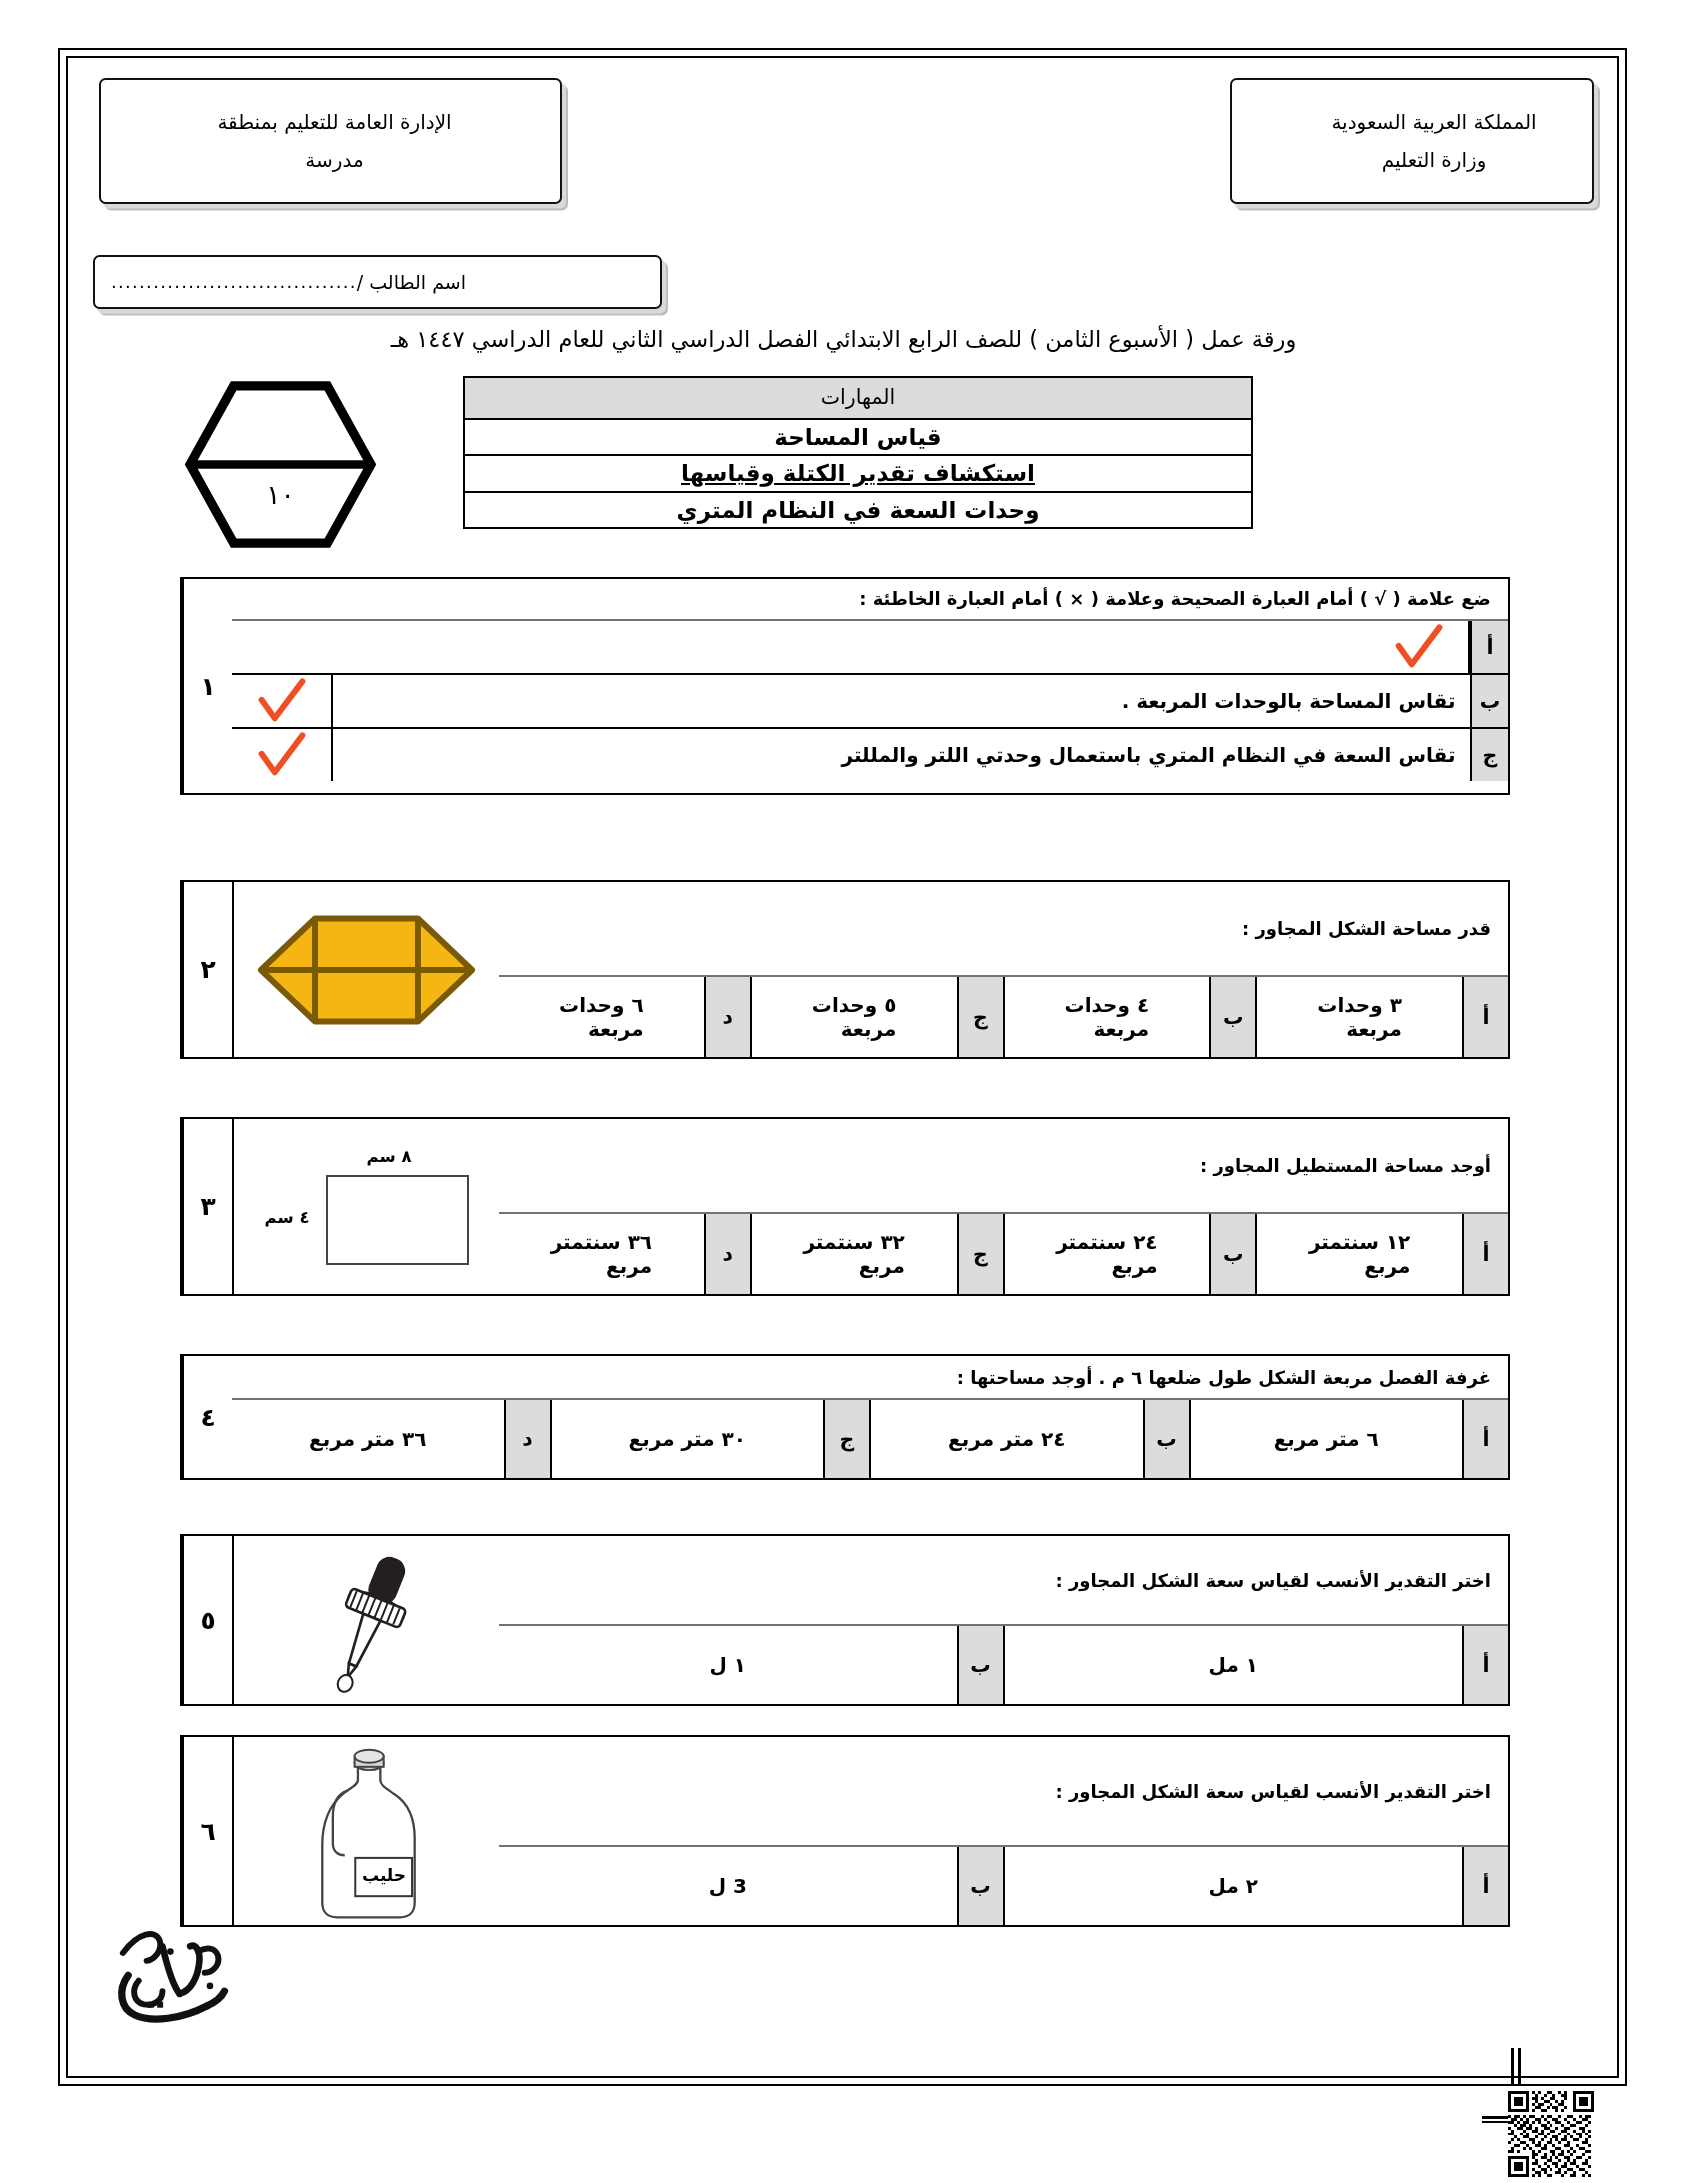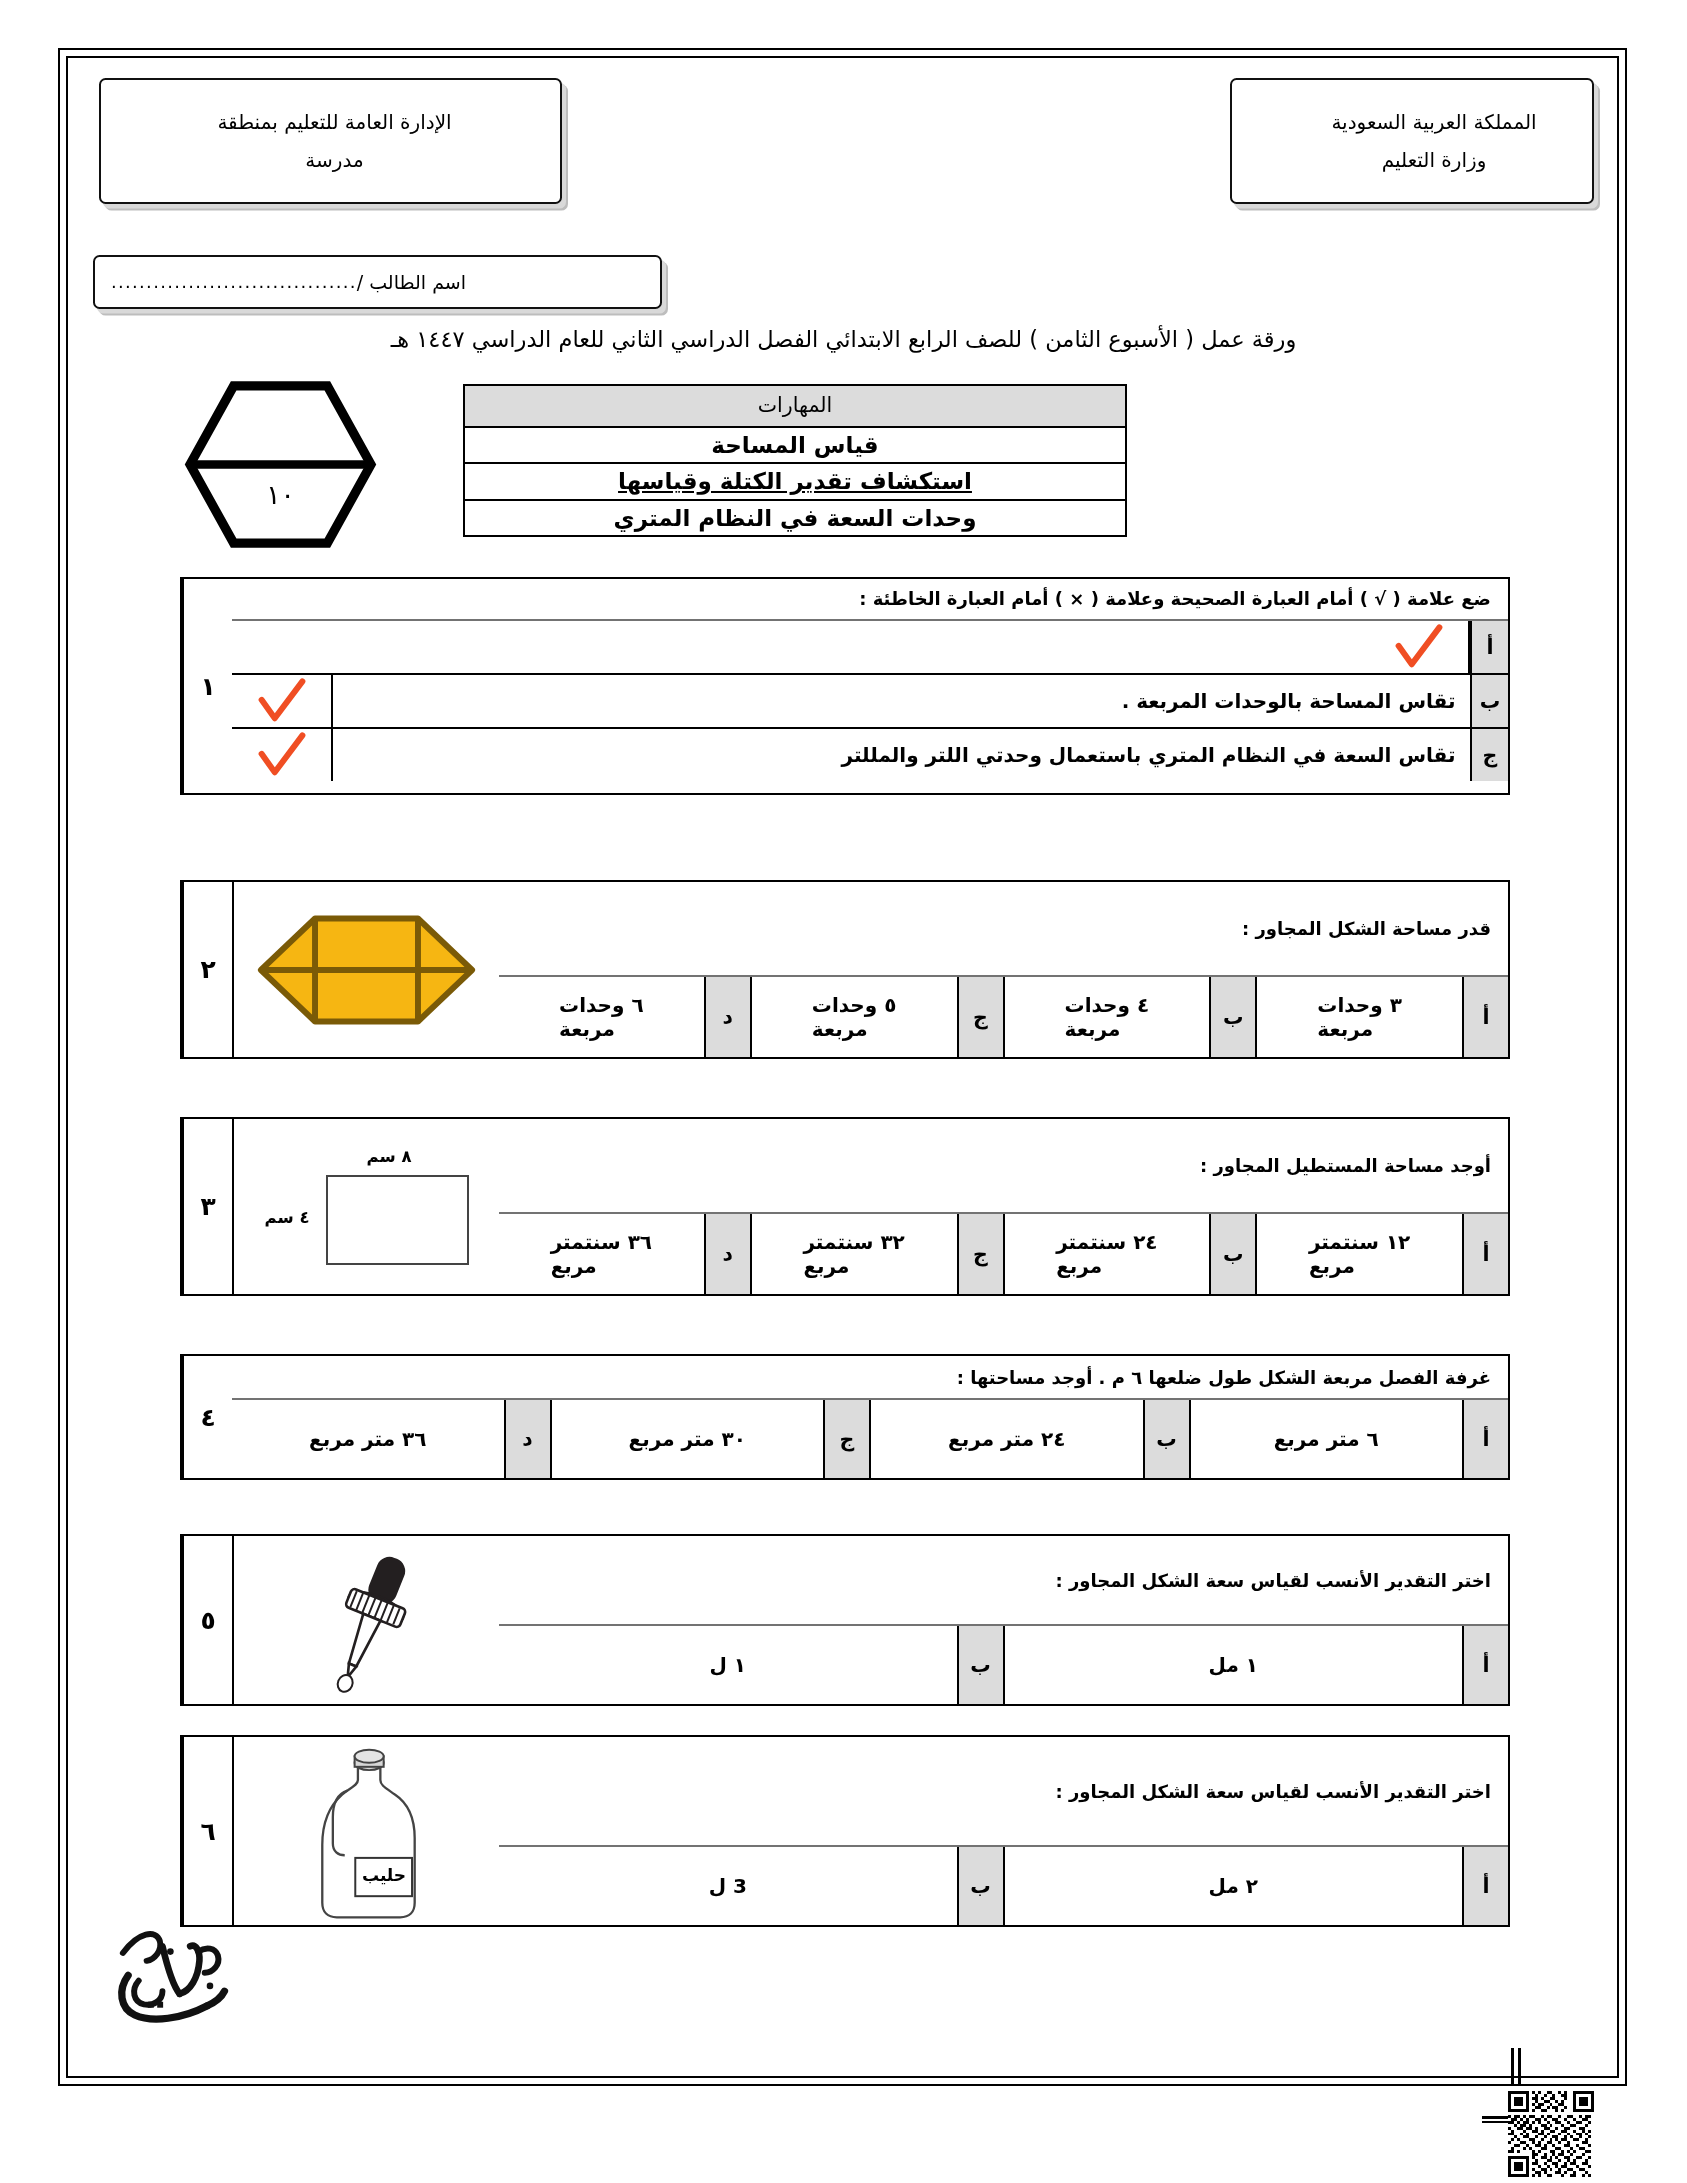--- a/index.html
+++ b/index.html
@@ -77,22 +77,22 @@
     position:absolute;
     left:0;right:0;top:101px;
     text-align:center;
     font-size:26.5px;
     font-weight:400;
   }
 
   
   .skills{
     position:absolute;
-    left:463px;top:384px;
-    width:664px;
+    left:463px;top:376px;
+    width:790px;
     border-collapse:collapse;
     background:#fff;
   }
   .skills td{
     border:2px solid #000;
     text-align:center;
     font-size:23px;
     font-weight:bold;
     padding:4px 2.6px;
     height:24px;
@@ -183,21 +183,21 @@
     border-left:2px solid #000;
     display:flex;align-items:center;justify-content:center;
     font-size:20.5px;font-weight:bold;
     position:relative;
   }
   .opt-label.first{border-right:none;}
   .opt-text{
     flex:1 1 0;
     border-left:2px solid #000;
     display:flex;align-items:center;justify-content:center;
-    text-align:left;
+    text-align:right;
     font-size:20px;font-weight:bold;
     line-height:1.2;
     padding:4px 5.3px;
   }
   .opt-text.last{border-left:none;}
   .opt-text.two-line{white-space:pre-line;}
 
   
   .fig-hex svg,.fig-rect svg,.fig-drop svg,.fig-jug svg{display:block;}
   .fig-cap{font-size:16.5px;font-weight:bold;}

